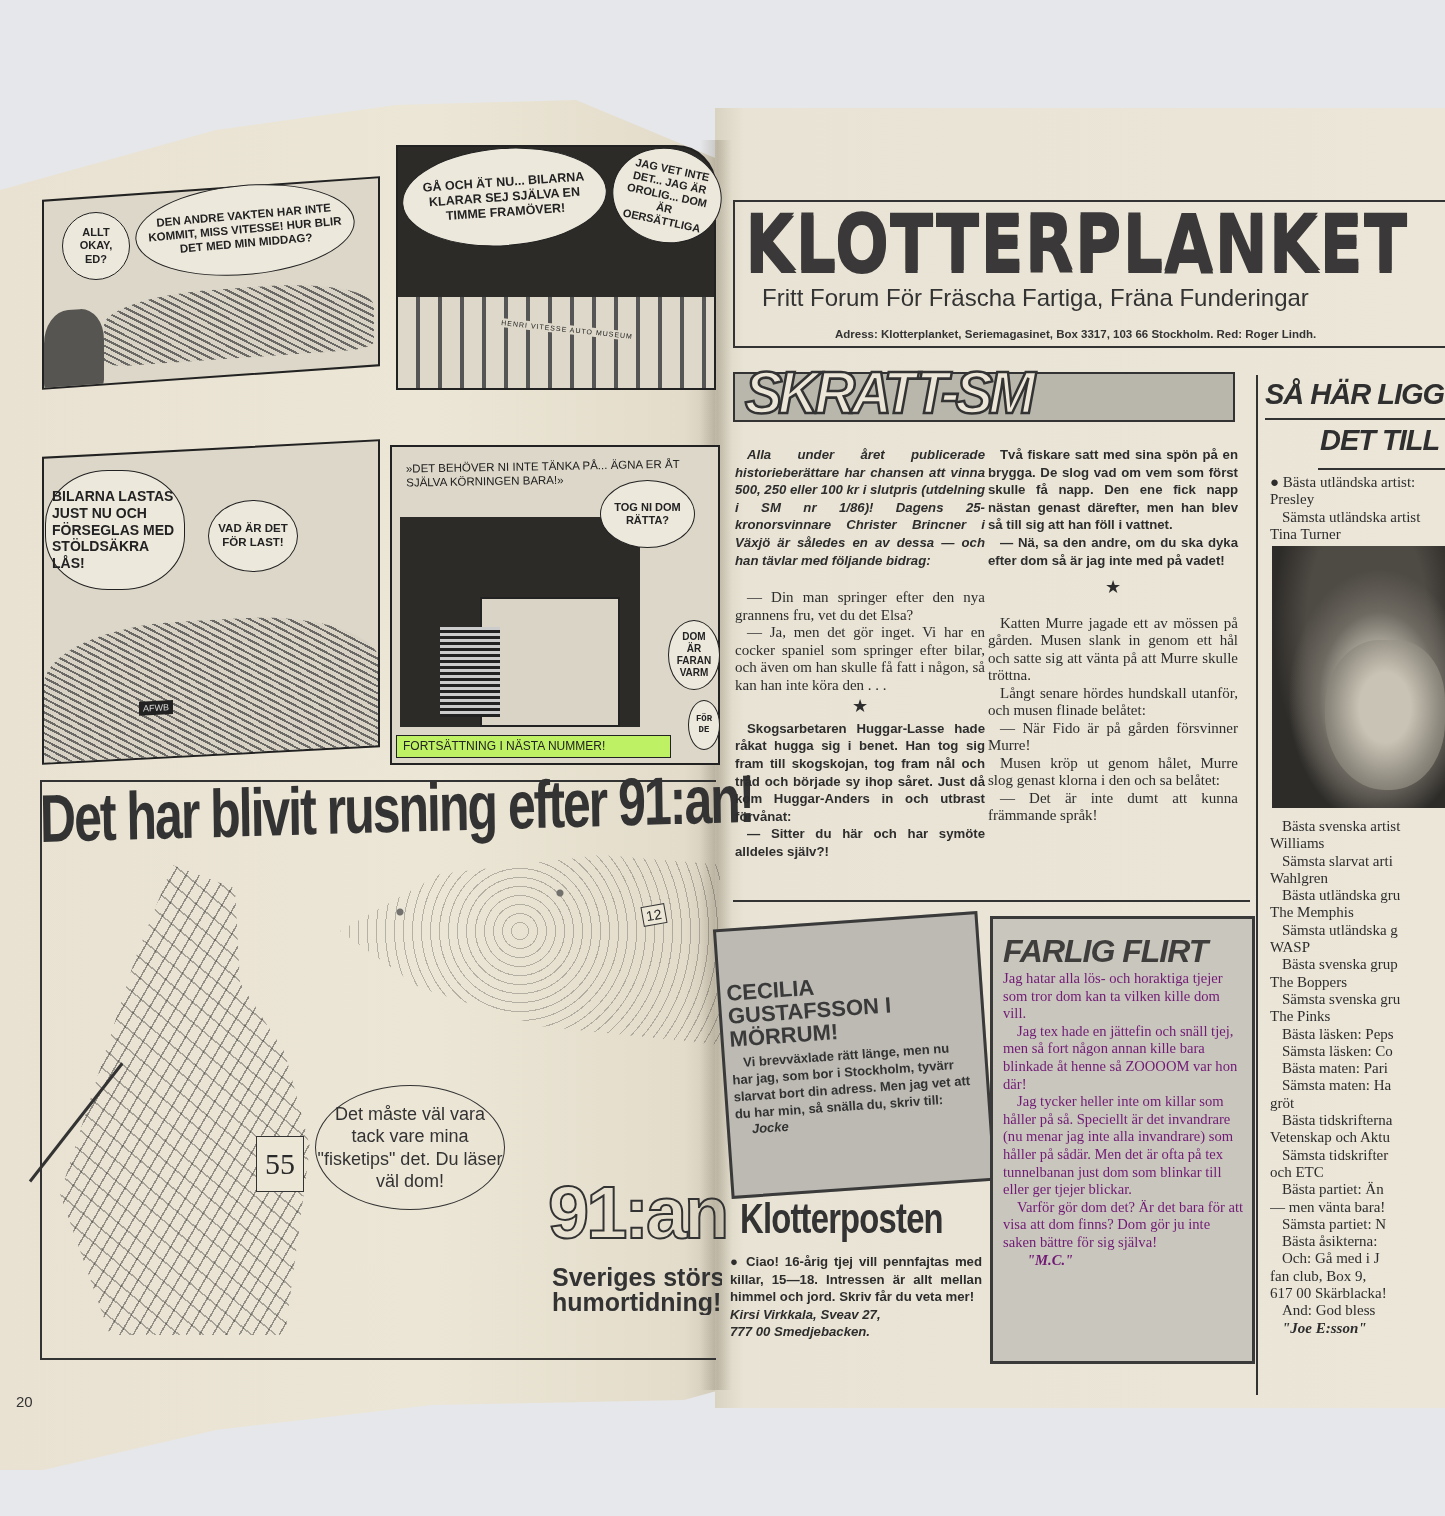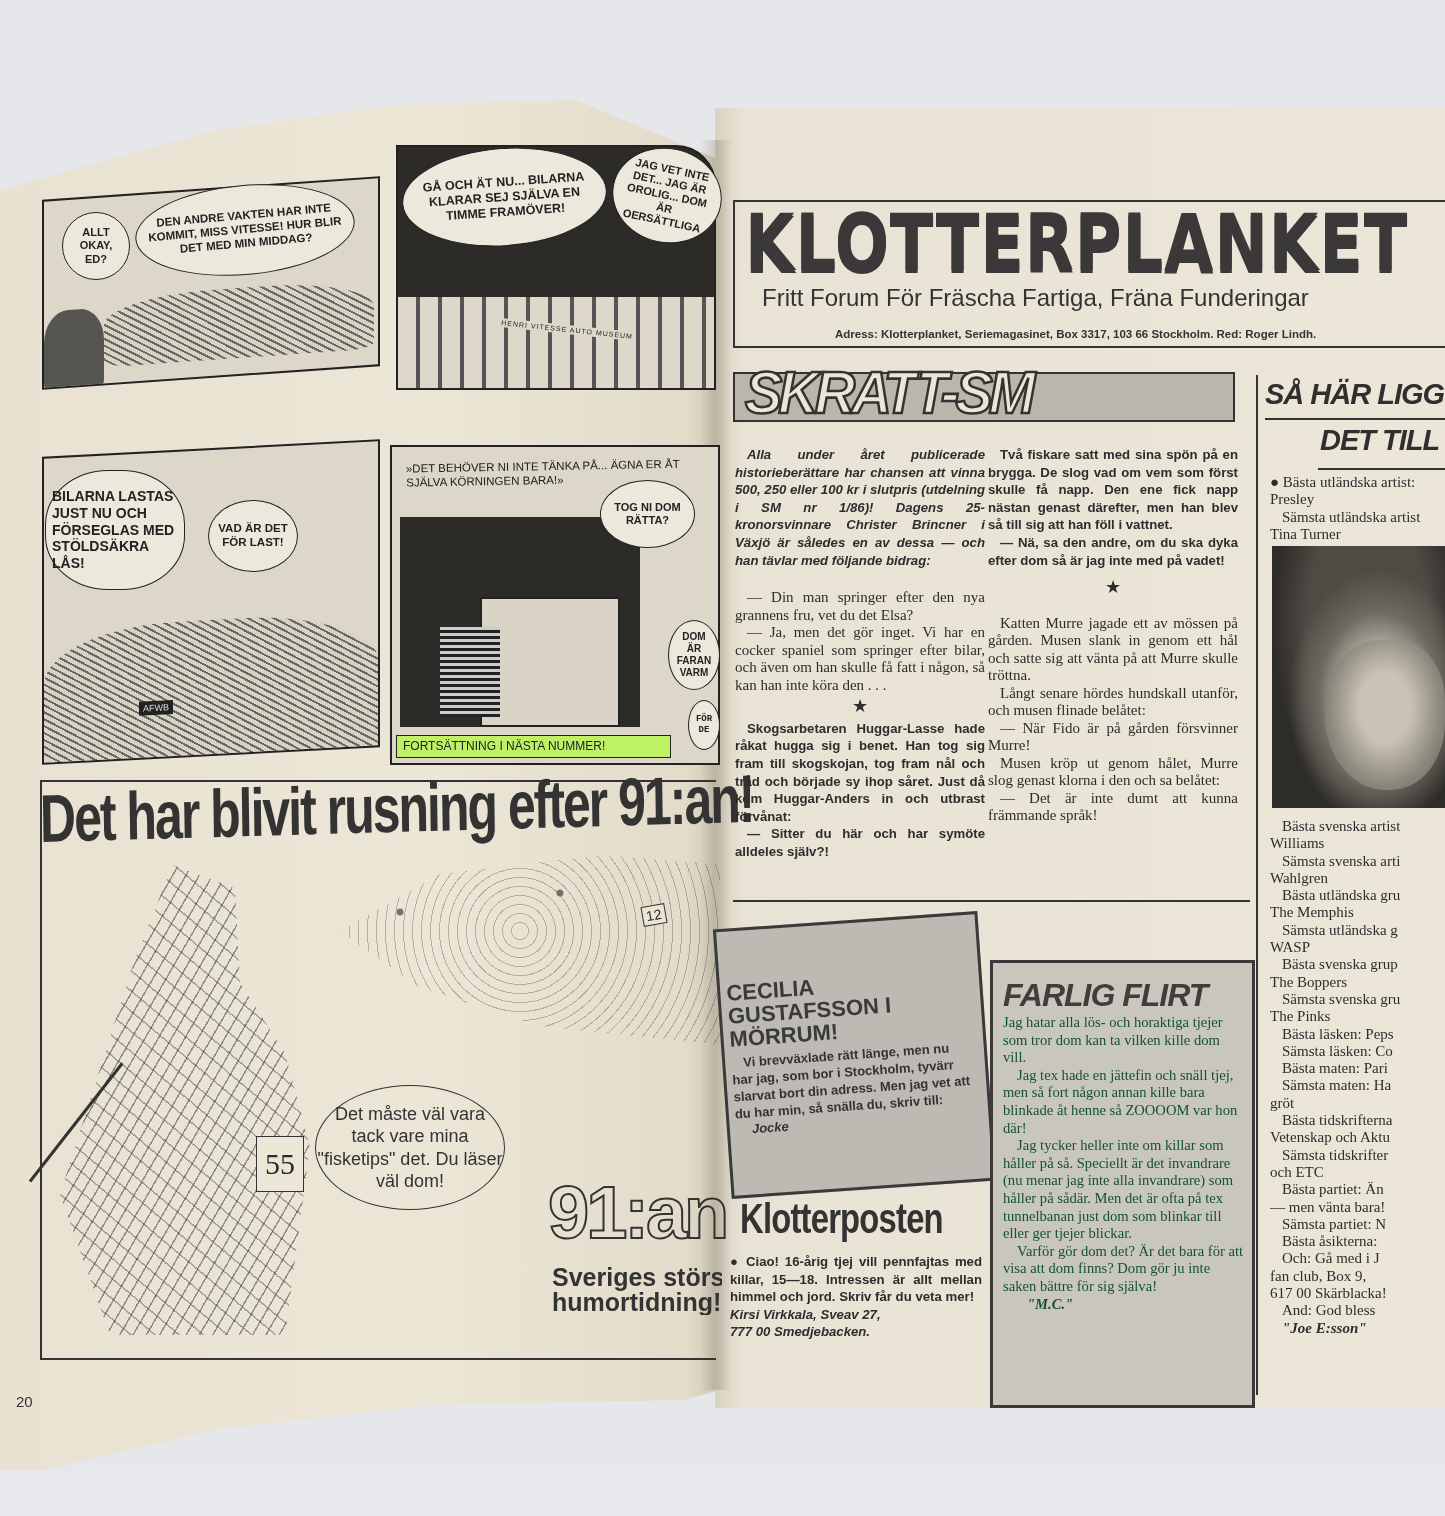--- a/index.html
+++ b/index.html
@@ -259,23 +259,23 @@
   <p style="font-size:13px;font-weight:bold;font-style:italic;padding-left:16px;color:#333;">Jocke</p>
 </div>
 
 <div class="klotterposten-head">Klotterposten</div>
 <div class="col" style="left:730px;top:1253px;width:252px;">
   <p class="sans-bold" style="font-weight:bold;">● Ciao! 16-årig tjej vill pennfajtas med killar, 15—18. Intressen är allt mellan himmel och jord. Skriv får du veta mer!</p>
   <p class="sans-bold italic" style="font-weight:bold;">Kirsi Virkkala, Sveav 27,</p>
   <p class="sans-bold italic" style="font-weight:bold;">777 00 Smedjebacken.</p>
 </div>
 
-<div class="torn-box" style="left:990px;top:916px;width:265px;height:448px;background:#c9c6bd;padding:14px 6px 10px 10px;margin-top:44px;">
+<div class="torn-box" style="left:990px;top:916px;width:265px;height:448px;background:#c9c6bd;padding:14px 6px 10px 10px;">
   <div class="farlig-head">FARLIG FLIRT</div>
-  <div class="serif" style="color:#14532d;font-size:14.6px;line-height:17.6px;">
+  <div class="serif" style="color:#701a75;font-size:14.6px;line-height:17.6px;">
     <p>Jag hatar alla lös- och horaktiga tjejer som tror dom kan ta vilken kille dom vill.</p>
     <p style="text-indent:14px;">Jag tex hade en jättefin och snäll tjej, men så fort någon annan kille bara blinkade åt henne så ZOOOOM var hon där!</p>
     <p style="text-indent:14px;">Jag tycker heller inte om killar som håller på så. Speciellt är det invandrare (nu menar jag inte alla invandrare) som håller på sådär. Men det är ofta på tex tunnelbanan just dom som blinkar till eller ger tjejer blickar.</p>
     <p style="text-indent:14px;">Varför gör dom det? Är det bara för att visa att dom finns? Dom gör ju inte saken bättre för sig själva!</p>
     <p style="font-style:italic;font-weight:bold;padding-left:24px;">"M.C."</p>
   </div>
 </div>
 
 <div class="sa-har-head">SÅ HÄR LIGG</div>
 <div class="hr" style="left:1265px;top:418px;width:180px;"></div>
@@ -288,21 +288,21 @@
   <div class="ind">Sämsta utländska artist</div>
   <div>Tina Turner</div>
 </div>
 
 <div class="photo"></div>
 <div class="photo-face"></div>
 
 <div class="list-col" style="top:818px;">
   <div class="ind">Bästa svenska artist</div>
   <div>Williams</div>
-  <div class="ind">Sämsta svenska arti</div>
+  <div class="ind">Sämsta slarvat arti</div>
   <div>Wahlgren</div>
   <div class="ind">Bästa utländska gru</div>
   <div>The Memphis</div>
   <div class="ind">Sämsta utländska g</div>
   <div>WASP</div>
   <div class="ind">Bästa svenska grup</div>
   <div>The Boppers</div>
   <div class="ind">Sämsta svenska gru</div>
   <div>The Pinks</div>
   <div class="ind">Bästa läsken: Peps</div>

